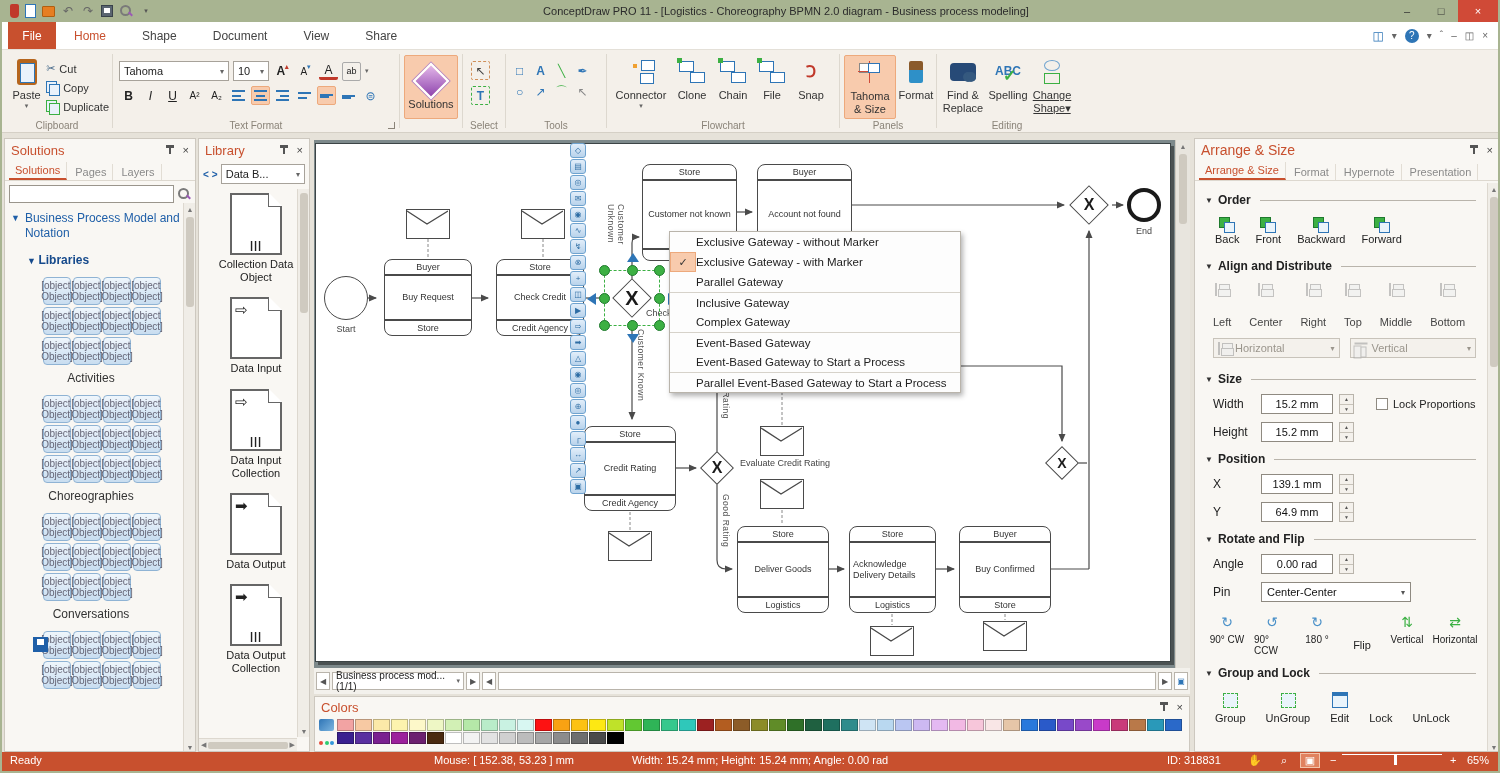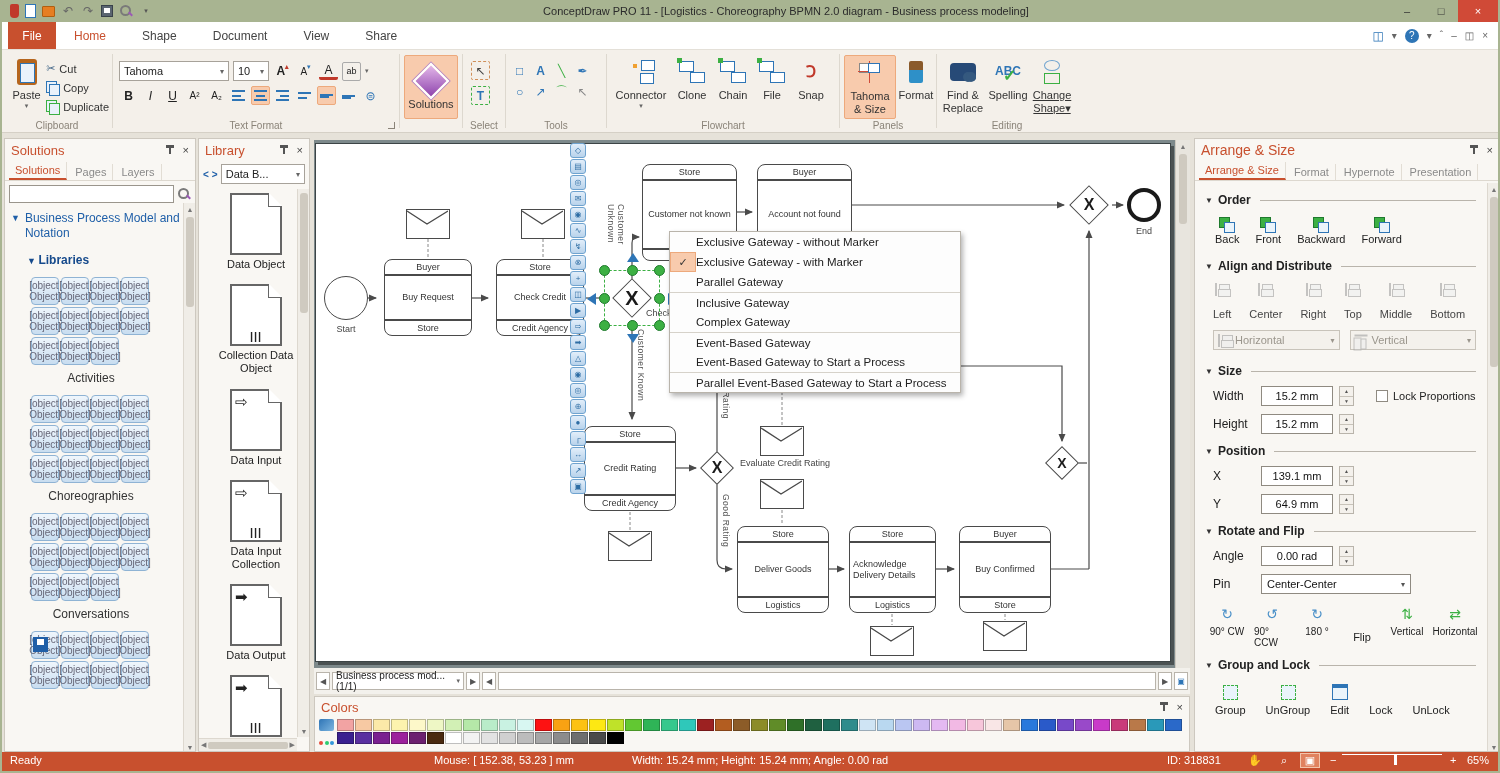--- a/index.html
+++ b/index.html
@@ -89,21 +89,21 @@
   .searchrow{display:flex;align-items:center;gap:3px;padding:4px 4px 2px 4px;}
   .searchrow input{flex:1;height:18px;border:1px solid #9a958c;background:#fff;font-size:11px;padding:0 3px;outline:none;}
   .mag{width:14px;height:14px;position:relative;}
   .mag::before{content:"";position:absolute;left:1px;top:1px;width:7px;height:7px;border:2px solid #7a7a7a;border-radius:50%;}
   .mag::after{content:"";position:absolute;left:9px;top:9px;width:5px;height:2px;background:#9b59b6;transform:rotate(45deg);}
   .tree{padding:6px 4px 0 6px;}
   .tree-item1{color:#1f5fa8;font-size:12px;display:flex;gap:5px;line-height:1.25;}
   .tree-item2{color:#164a8c;font-weight:bold;font-size:12px;margin:12px 0 0 16px;}
   .tri-blue{color:#1f5fa8;font-size:9px;margin-top:2px;}
   .sol-groups{padding:10px 0 0 26px;}
-  .tile-grid{display:flex;flex-wrap:wrap;width:124px;}
+  .tile-grid{display:flex;flex-wrap:wrap;width:124px;margin-left:12px;}
   .tile{width:28px;height:28px;margin:0 2px 2px 0;border:1px solid #8fb3d4;border-radius:4px;background:linear-gradient(#eff6fc,#c8ddf0);display:flex;align-items:center;justify-content:center;}
   .tile-glyph{font-size:10px;color:#667;}
   .sol-group-name{text-align:center;width:120px;font-size:12px;color:#333;padding:4px 0 10px 0;}
   .vscroll{position:absolute;width:12px;background:#f0ede7;border-left:1px solid #ddd8cf;}
   .vthumb{position:absolute;left:2px;width:8px;background:#cfcac0;border-radius:3px;}
   .sarrow{position:absolute;left:0;width:12px;height:12px;font-size:7px;color:#777;display:flex;align-items:center;justify-content:center;}
   .save-ic{position:absolute;left:30px;top:500px;width:15px;height:15px;background:#1f5fa8;}
   .save-ic::before{content:"";display:block;margin:2px auto 0;width:7px;height:6px;background:#fff;}
   
   #library-panel{left:196px;top:138px;width:112px;height:614px;overflow:hidden;}
@@ -165,21 +165,21 @@
   .apad{padding:2px 23px 0 10px;position:relative;}
   .sec-head{display:flex;align-items:center;gap:5px;margin-top:10px;font-weight:bold;font-size:12px;color:#222;}
   .sec-head::before{content:"▼";font-size:8px;color:#333;}
   .sec-head .rule{flex:1;height:1px;background:#b9b4ab;margin-left:4px;}
   .ord-row{display:flex;gap:16px;padding:10px 0 4px 10px;}
   .ord-item{display:flex;flex-direction:column;align-items:center;font-size:11px;color:#222;}
   .ord-icon{width:16px;height:16px;position:relative;}
   .ord-icon::before{content:"";position:absolute;left:0;top:0;width:9px;height:9px;background:#3cb043;border:1px solid #1f7a2d;}
   .ord-icon::after{content:"";position:absolute;right:0;bottom:0;width:9px;height:9px;background:#eaf4fb;border:1px solid #2e75b6;}
   .al-row{display:flex;gap:18px;padding:10px 0 6px 8px;}
-  .al-item{display:flex;flex-direction:column;align-items:center;gap:12px;font-size:11px;color:#222;}
+  .al-item{display:flex;flex-direction:column;align-items:center;gap:20px;font-size:11px;color:#222;}
   .gal{width:15px;height:13px;position:relative;opacity:.55;}
   .gal::before{content:"";position:absolute;left:0;top:0;width:2px;height:13px;background:#999;}
   .gal::after{content:"";position:absolute;left:4px;top:1px;width:9px;height:4px;border:1px solid #999;background:#eee;box-shadow:0 6px 0 #eee,0 6px 0 1px #999;}
   .gal.rot{transform:rotate(90deg);}
   .dd-row{display:flex;gap:10px;padding:4px 0 4px 8px;}
   .ddis{width:128px;height:20px;border:1px solid #c8c3ba;background:#f4f1ec;color:#9a958c;display:flex;align-items:center;gap:5px;font-size:11px;padding:0 4px;}
   .ddis .dd{margin-left:auto;font-size:8px;}
   .frow{display:flex;align-items:center;margin:8px 0 0 8px;gap:6px;}
   .flab{width:42px;color:#222;font-size:12px;}
   .fbox{width:72px;height:20px;border:1px solid #8f8a81;background:#fff;display:flex;align-items:center;justify-content:center;font-size:11px;color:#111;}
@@ -682,27 +682,20 @@
     <div class="libnav">
       <span class="navbtn">&lt;</span>
       <span class="navbtn">&gt;</span>
       <div class="combo libsel">
           <span>Data B...</span>
           <span class="dd">▾</span>
         </div>
     </div>
     <div class="lib-items">
 
-        <div class="lib-item">
-          <div class="lib-icon">
-            <span class="lib-arrow"></span>
-            <span class="lib-bars"></span>
-          </div>
-          <div class="lib-label">Data Object</div>
-        </div>
 
         <div class="lib-item">
           <div class="lib-icon">
             <span class="lib-arrow"></span>
             <span class="lib-bars">|||</span>
           </div>
           <div class="lib-label">Collection Data Object</div>
         </div>
 
         <div class="lib-item">

